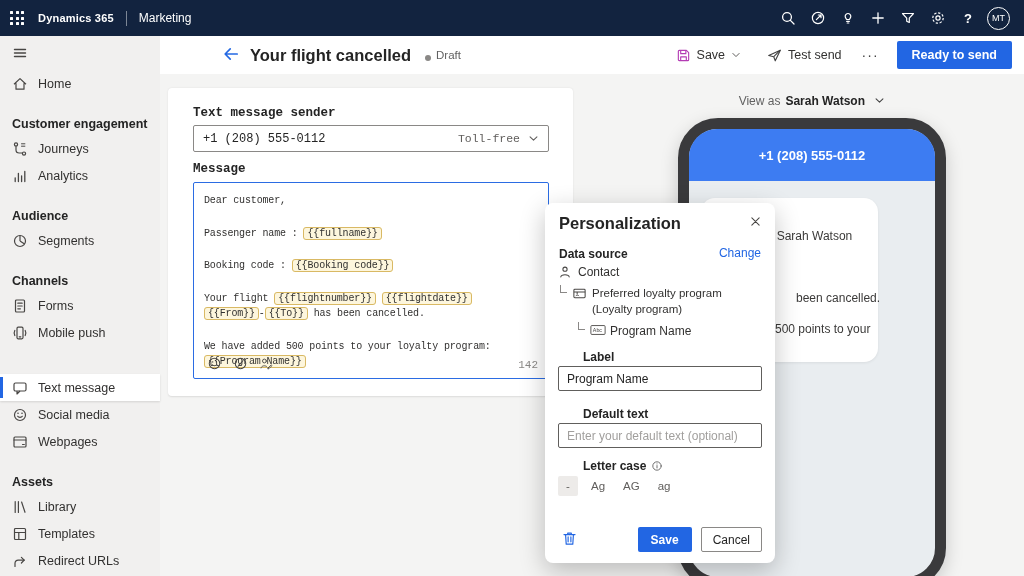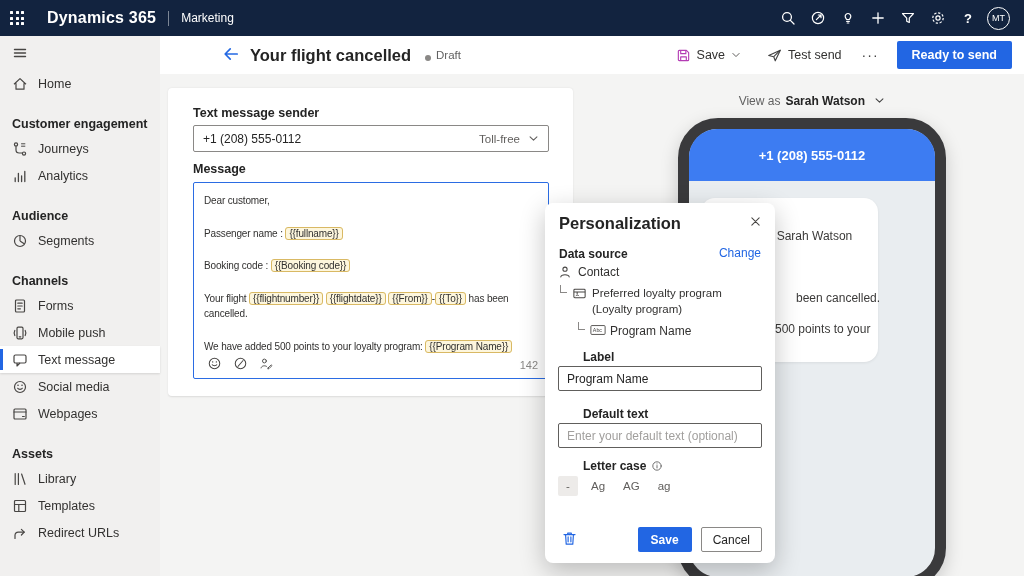--- a/index.html
+++ b/index.html
@@ -6,62 +6,62 @@
   html,body { width:1024px; height:576px; }
   body { font-family:"Liberation Sans", sans-serif; }
   #app { position:relative; width:1024px; height:576px; overflow:hidden; background:#F4F4F3; }
 
   
   .topbar { position:absolute; left:0; top:0; width:1024px; height:36px; background:#12233F;
             display:flex; align-items:center; color:#fff; z-index:40; }
   .waffle { width:34px; height:36px; display:flex; align-items:center; justify-content:center; cursor:pointer; background:none; border:none; }
   .waffle-grid { display:grid; grid-template-columns:repeat(3,3px); grid-gap:2.5px; }
   .waffle-grid i { width:3px; height:3px; background:#fff; border-radius:0.5px; }
-  .tb-app { font-size:16px; font-weight:bold; color:#fff; margin-left:13px; letter-spacing:.2px; }
+  .tb-app { font-size:11px; font-weight:bold; color:#fff; margin-left:4px; letter-spacing:.2px; }
   .tb-div { width:1px; height:15px; background:rgba(255,255,255,.45); margin:0 12px; }
   .tb-area { font-size:12px; color:#fff; }
   .tb-right { margin-left:auto; display:flex; align-items:center; padding-right:6px; }
   .tb-btn { width:30px; height:36px; display:flex; align-items:center; justify-content:center;
             background:none; border:none; color:#fff; cursor:pointer; }
   .tb-help { font-size:13px; font-weight:bold; color:#fff; }
   .avatar { width:23px; height:23px; border:1.4px solid #fff; border-radius:50%; display:flex;
             align-items:center; justify-content:center; font-size:9px; font-weight:normal; color:#fff; margin:0 8px 0 4px; cursor:pointer; }
 
   .icn { display:inline-flex; align-items:center; justify-content:center; }
   .icn svg { width:100%; height:100%; }
 
   
   .sidebar { position:absolute; left:0; top:36px; width:160px; height:540px; background:#F1F0EF; z-index:10; }
   .hamburger { height:34px; display:flex; align-items:center; padding-left:12px; background:none; border:none; width:100%; cursor:pointer; color:#484644; }
   .nav-heading { font-size:12.5px; font-weight:bold; color:#242424; padding:0 12px; height:22px; line-height:22px; margin-top:16px; }
   .nav-item { display:flex; align-items:center; height:27px; padding-left:12px; position:relative;
               font-size:12.5px; color:#323130; cursor:pointer; }
   .nav-item .icn { width:16px; height:16px; color:#484644; margin-right:10px; flex:0 0 16px; }
-  .nav-item.sel { background:#fff; box-shadow:0 1px 2px rgba(0,0,0,.12); }
+  .nav-item.sel { background:#fff; box-shadow:0 1px 2px rgba(0,0,0,.12);margin-top:28px; }
   .nav-item.sel::before { content:""; position:absolute; left:0; top:3px; bottom:3px; width:3px; background:#2266E3; }
 
   
   .cmdbar { position:absolute; left:160px; top:36px; width:864px; height:38px; background:#fff;
             display:flex; align-items:center; z-index:20;padding-left:44px; }
   .back-btn { background:none; border:none; margin-left:16px; width:22px; height:22px; color:#2469E3; cursor:pointer; }
   .page-title { font-size:16.5px; font-weight:bold; color:#242424; margin-left:8px; }
   .status { display:flex; align-items:flex-end; margin-left:14px; }
   .status-dot { width:6px; height:6px; border-radius:50%; background:#8A8886; margin-right:5px; }
   .status-text { font-size:11.5px; color:#616161; }
   .cmd-right { margin-left:auto; display:flex; align-items:center; padding-right:12px; }
   .cmd-btn { display:flex; align-items:center; background:none; border:none; cursor:pointer;
              font-size:12.5px; color:#323130; margin-left:20px; font-family:inherit; }
   .cmd-btn .icn { margin-right:6px; }
   .cmd-more { font-size:14px; letter-spacing:1px; color:#424242; }
   .primary-btn { margin-left:18px; height:28px; padding:0 15px; background:#2266E3; color:#fff;
                  border:none; border-radius:2px; font-size:12.5px; font-weight:bold; cursor:pointer; font-family:inherit; }
 
   
   .card { position:absolute; left:168px; top:88px; width:405px; height:308px; background:#fff;
-          border-radius:4px; box-shadow:0 0.6px 1.8px rgba(0,0,0,.1); z-index:5; }
+          border-radius:4px; box-shadow:0 0.6px 1.8px rgba(0,0,0,.1); z-index:5;font-family:Liberation Mono, monospace; }
   .fld-label { position:absolute; font-size:12.5px; font-weight:bold; color:#242424; }
   .sender-input { position:absolute; left:25px; top:37px; width:356px; height:27px; border:1px solid #8A8886;
                   border-radius:2px; display:flex; align-items:center; padding:0 9px; cursor:pointer; background:#fff; }
   .sender-val { font-size:12px; color:#242424; }
   .sender-type { margin-left:auto; font-size:11.5px; color:#605E5C; display:flex; align-items:center; }
   .sender-type .icn { margin-left:8px; color:#605E5C; }
   .msg-box { position:absolute; left:25px; top:94px; width:356px; height:197px; border:1.5px solid #2B6CE3;
              border-radius:2px; background:#fff; overflow:hidden; cursor:text; }
   .msg-body { padding:10px 10px 0 10px; font-size:10px; line-height:15.5px; color:#323130; letter-spacing:-0.15px; }
   .msg-body p { margin:0 0 17px 0; }

